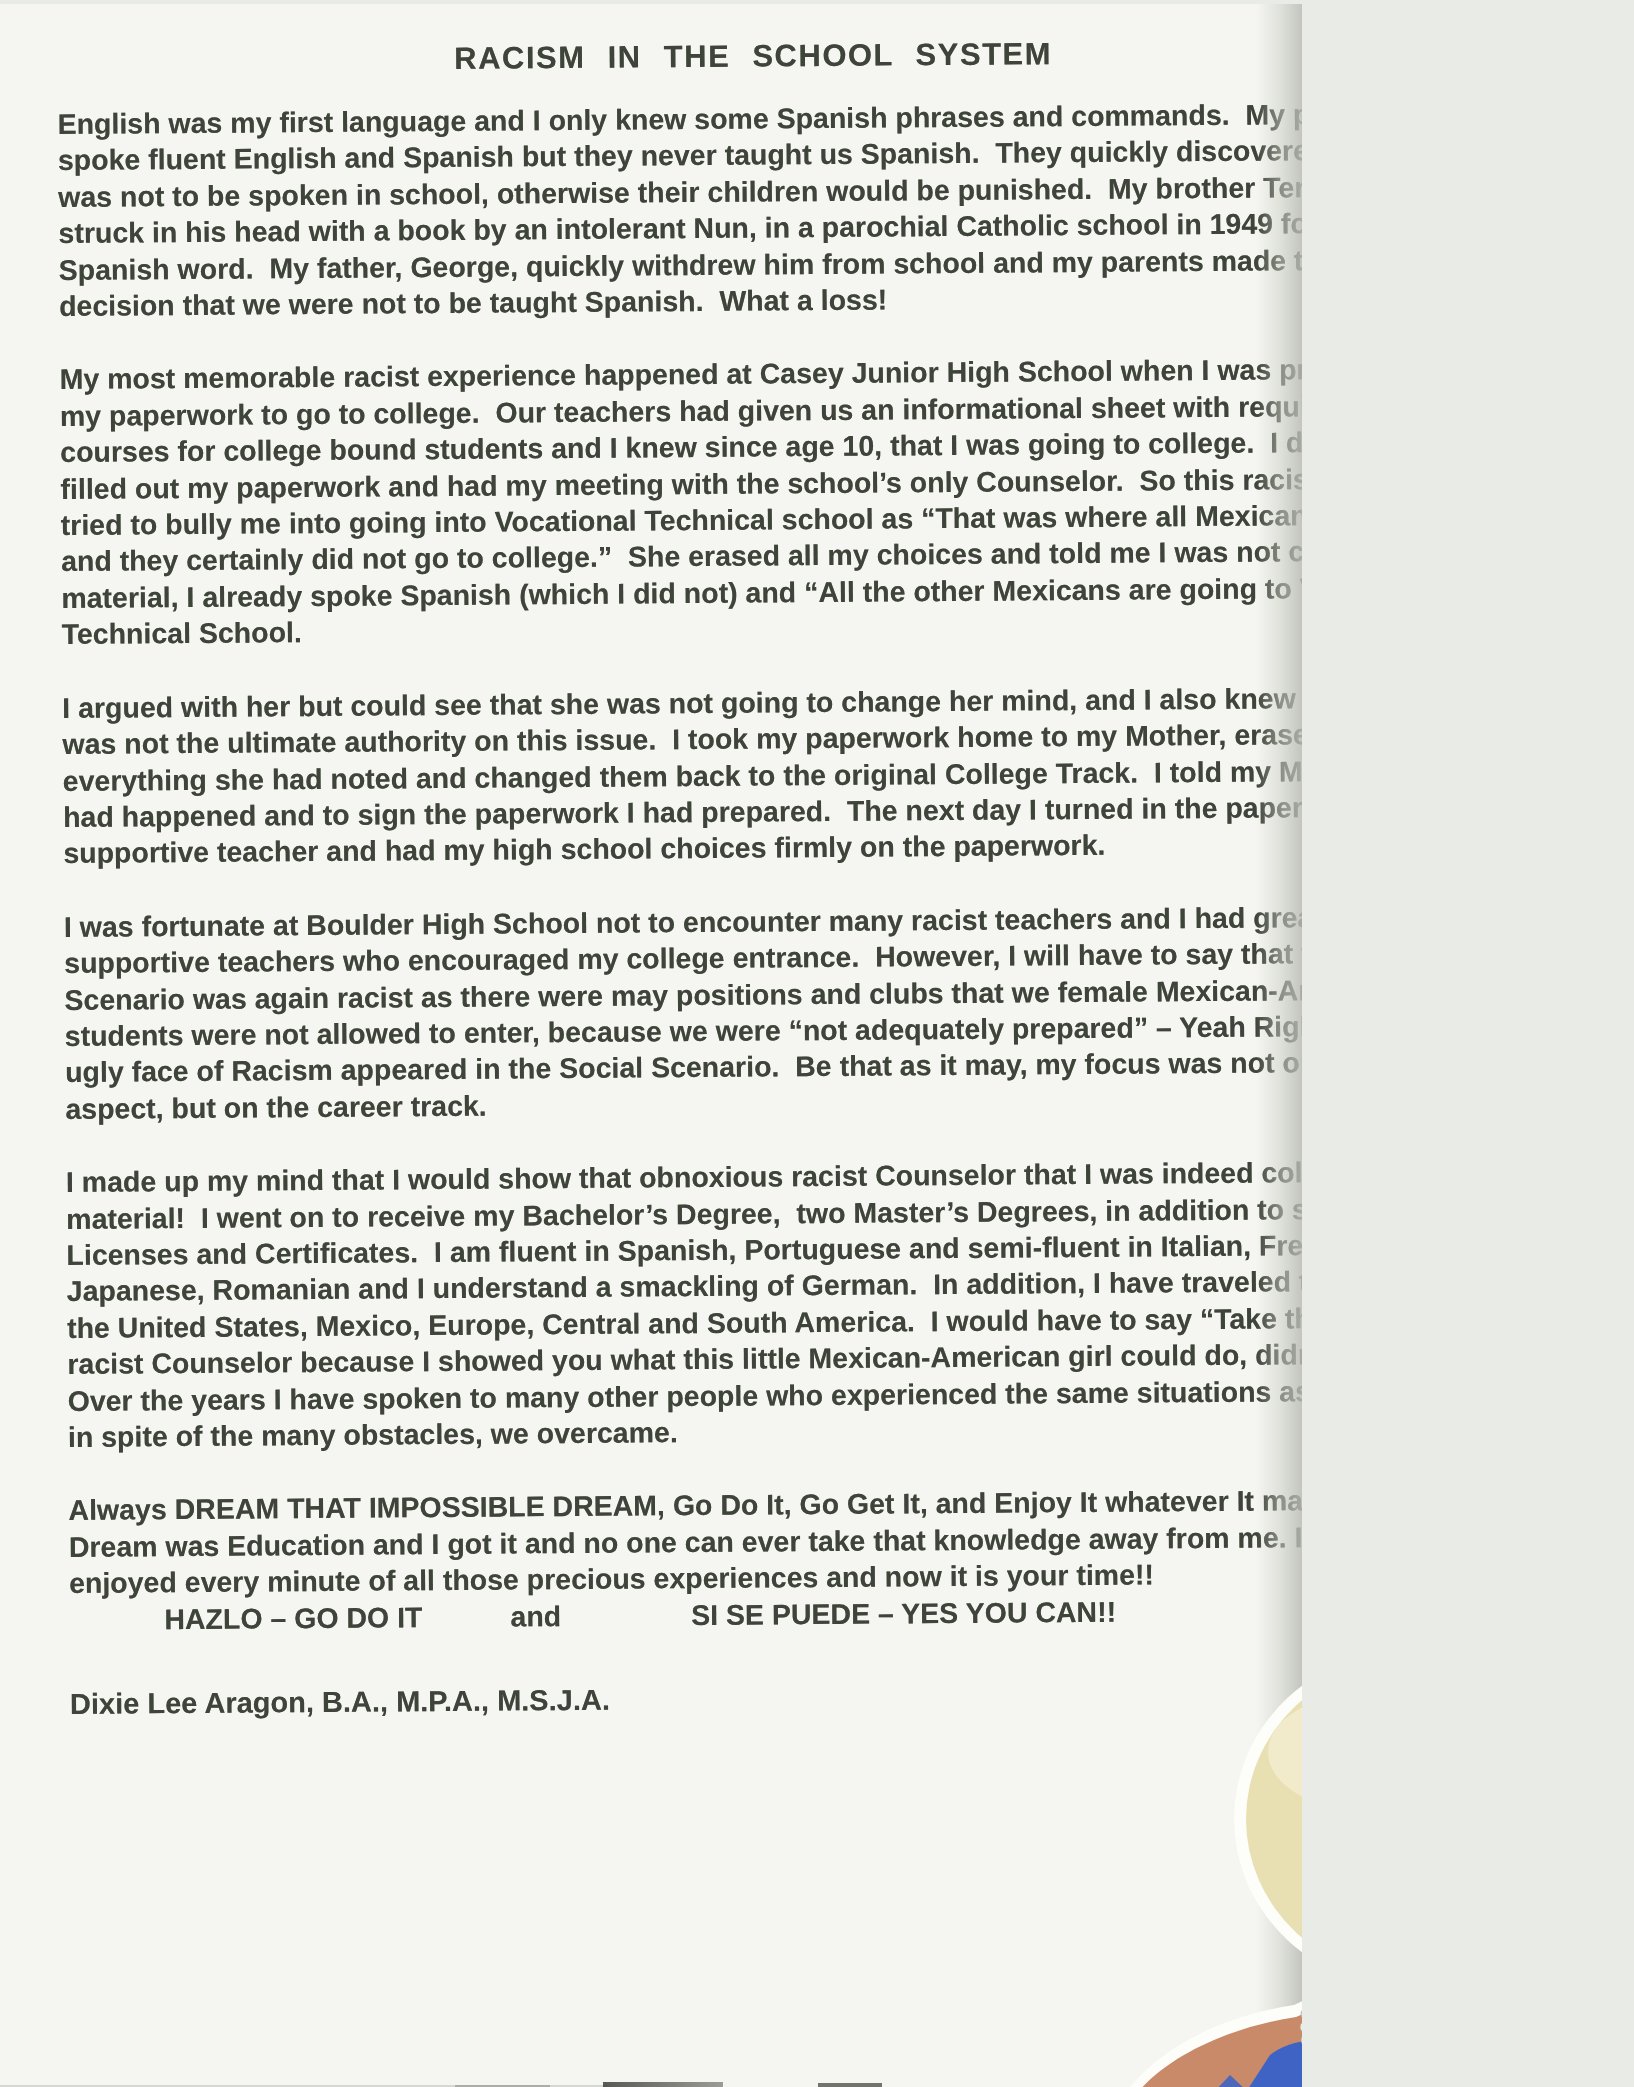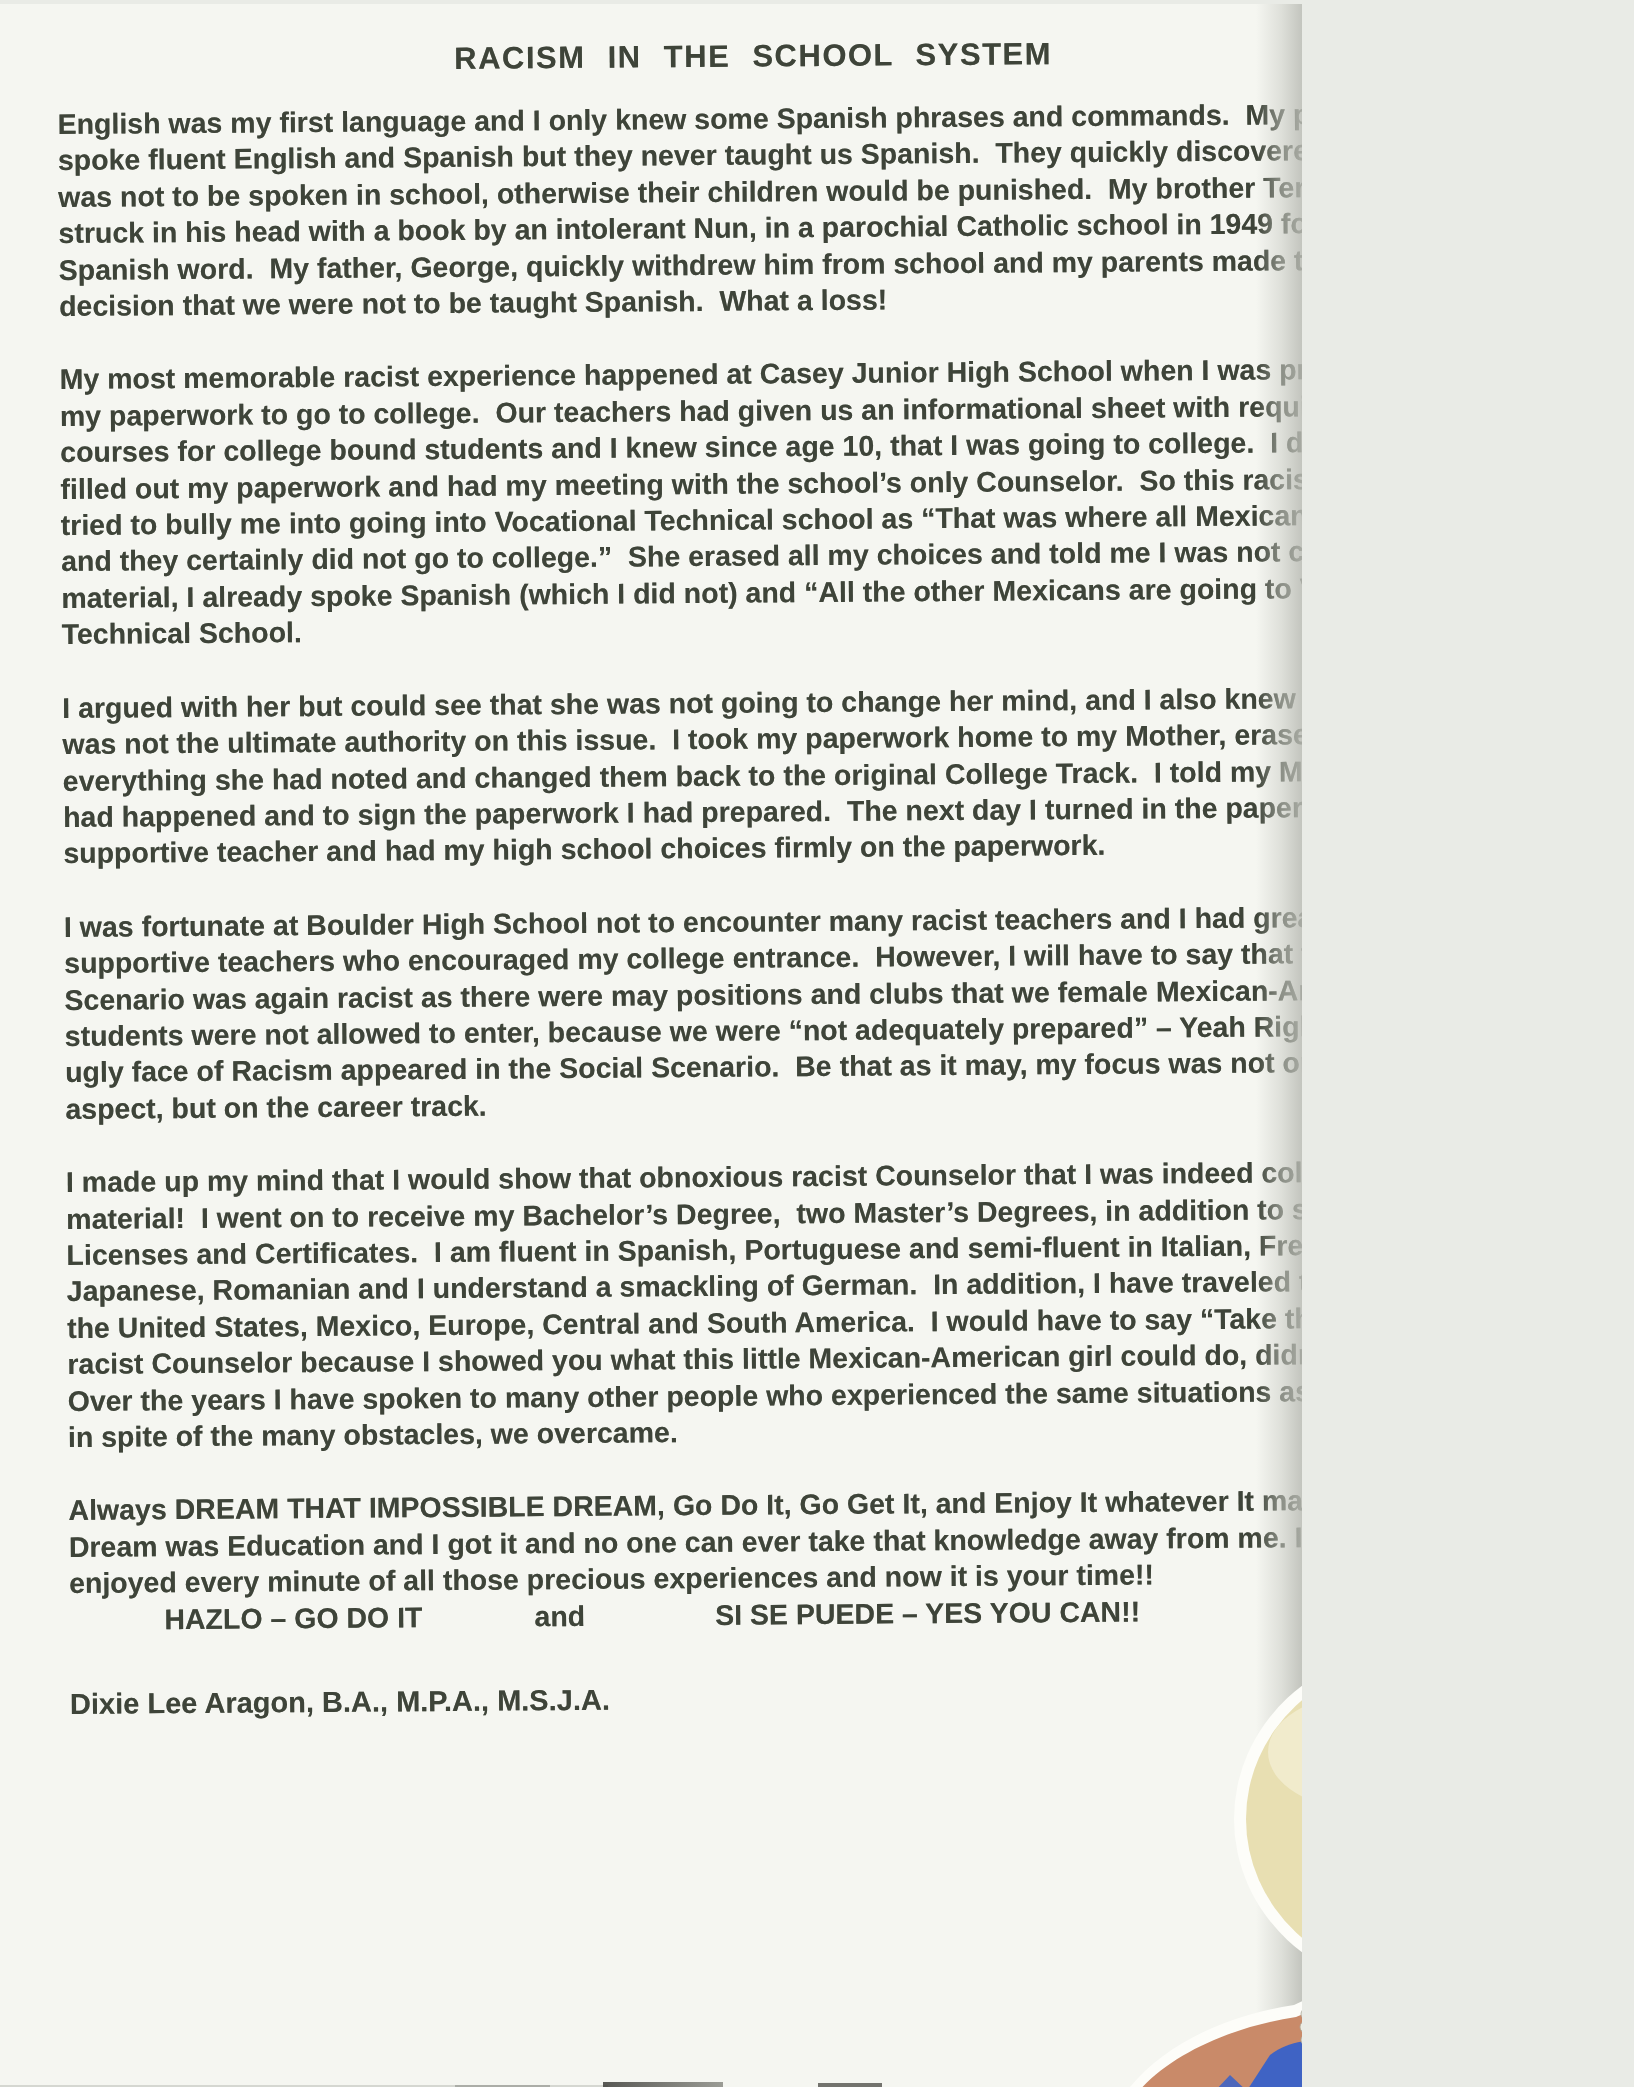--- a/index.html
+++ b/index.html
@@ -26,21 +26,21 @@
   .para {
     margin:0 0 37px 0; font-size:28.5px; line-height:36.4px;
     white-space:pre-wrap;
   }
   .para.last-body { margin-bottom:0; }
   .slogan {
     display:flex; align-items:baseline;
     font-size:28.5px; line-height:36.4px; margin:0 0 48px 0;
   }
   .slogan .s-left { margin-left:95px; }
-  .slogan .s-mid  { margin-left:112px;text-align:right; }
+  .slogan .s-mid  { margin-left:88px;text-align:right; }
   .slogan .s-right{ margin-left:130px; }
   .byline { margin:0; font-size:29px; line-height:36px; }
 
   
   .scan-right {
     position:absolute; top:0; right:0; width:46px; height:2087px;
     background:linear-gradient(to right, rgba(214,216,209,0) 0%,
                rgba(203,205,198,0.55) 55%, rgba(186,188,181,0.85) 100%);
     z-index:3;
   }

